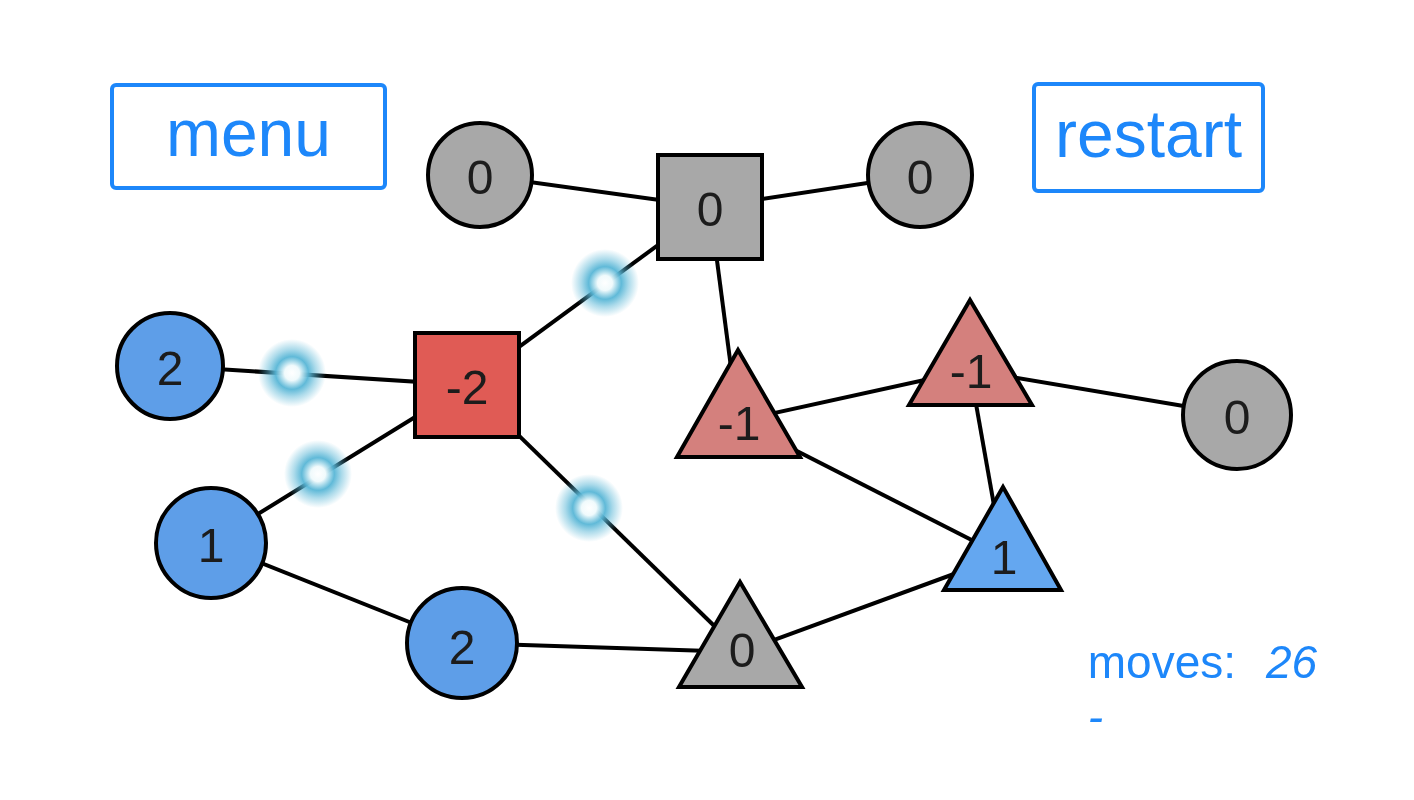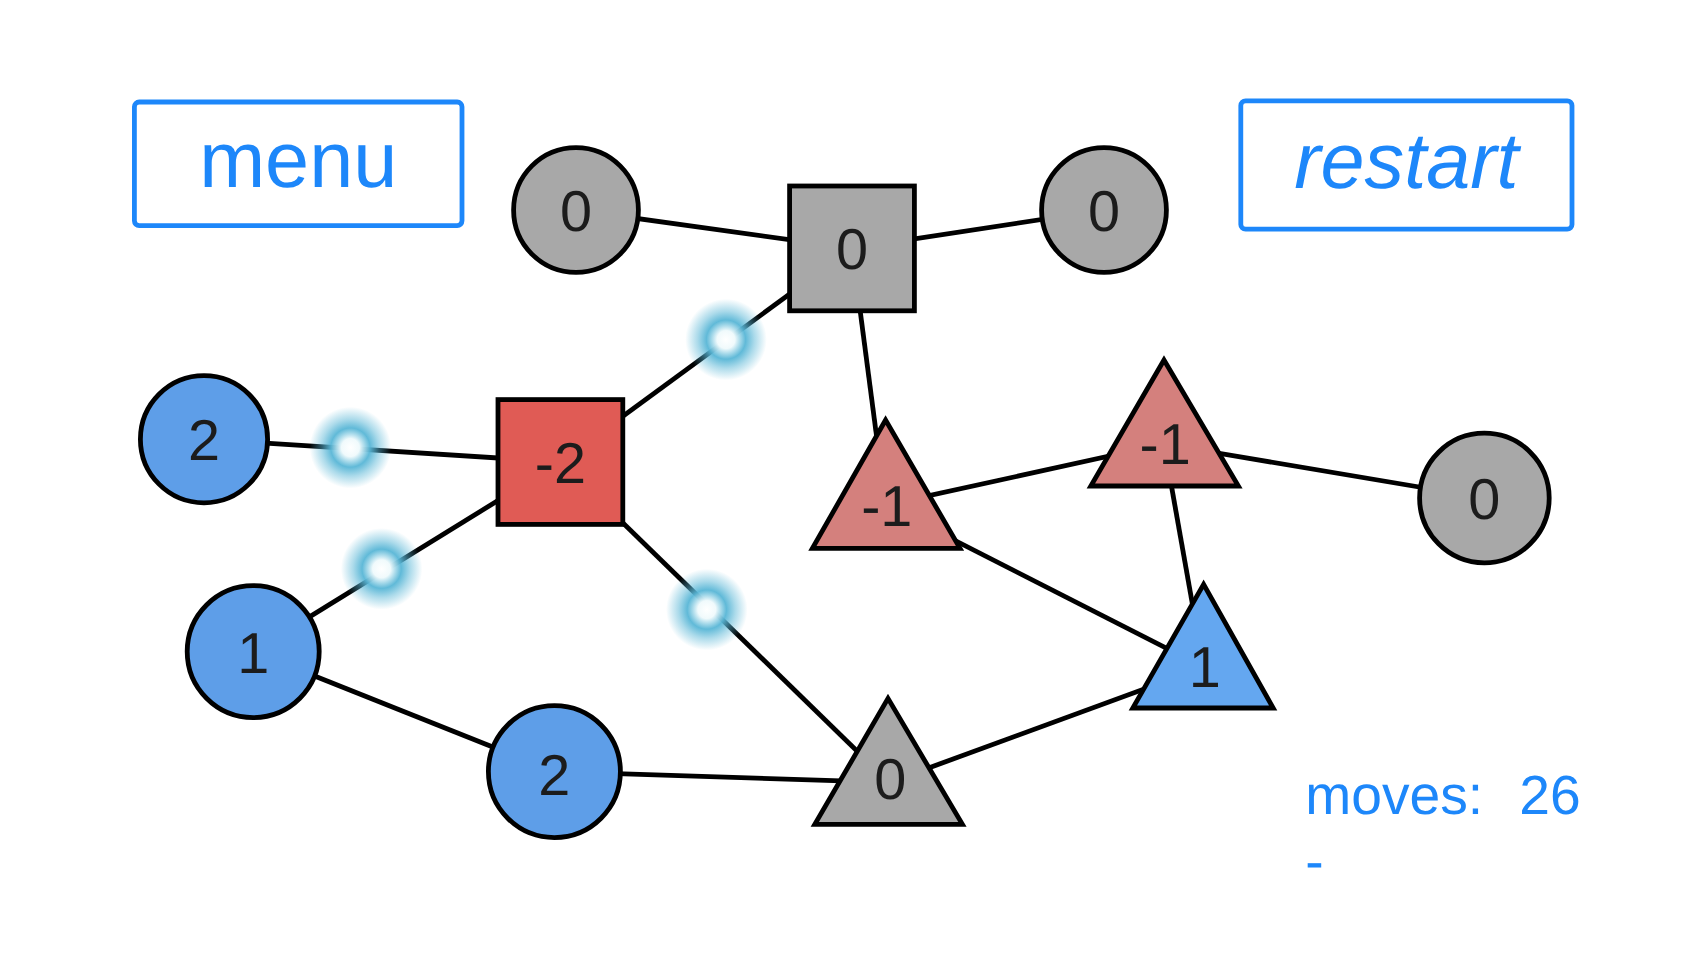--- a/index.html
+++ b/index.html
@@ -7,35 +7,35 @@
     position:relative;width:1414px;height:800px;background:#ffffff;overflow:hidden;
     font-family:"Liberation Sans", sans-serif;
   }
   .btn{
     position:absolute;display:flex;align-items:center;justify-content:center;
     background:#ffffff;border:4px solid #1d87fa;border-radius:6px;
     color:#1d87fa;font-size:66px;font-family:"Liberation Sans", sans-serif;
     font-weight:400;cursor:pointer;line-height:1;padding:0 10px 8px 10px;box-sizing:border-box;
   }
   .btn.menu{left:110px;top:83px;width:277px;height:107px;}
-  .btn.restart{left:1032px;top:82px;width:280px;height:111px;font-style:italic;}
+  .btn.restart{left:1032px;top:82px;width:233px;height:111px;}
   svg.graph{position:absolute;left:0;top:0;}
   .edge{stroke:#000000;stroke-width:4;}
   .node-shape{stroke:#000000;stroke-width:4;}
   .node-label{
     font-family:"Liberation Sans", sans-serif;font-size:48px;fill:#1c1c1c;
     text-anchor:middle;dominant-baseline:central;
   }
   .status{
     position:absolute;top:636px;right:76px;
     display:grid;grid-template-columns:auto 72px;column-gap:30px;row-gap:2px;
     color:#1d87fa;font-size:46px;line-height:53px;
   }
   .slabel{text-align:left;}
-  .svalue{text-align:left;}
+  .svalue{text-align:left;font-style:italic;}
 </style>
 </head>
 <body>
 
 <div class="stage">
 
   <button class="btn menu">menu</button>
   <button class="btn restart">restart</button>
 
   <svg class="graph" width="1414" height="800" viewBox="0 0 1414 800">

